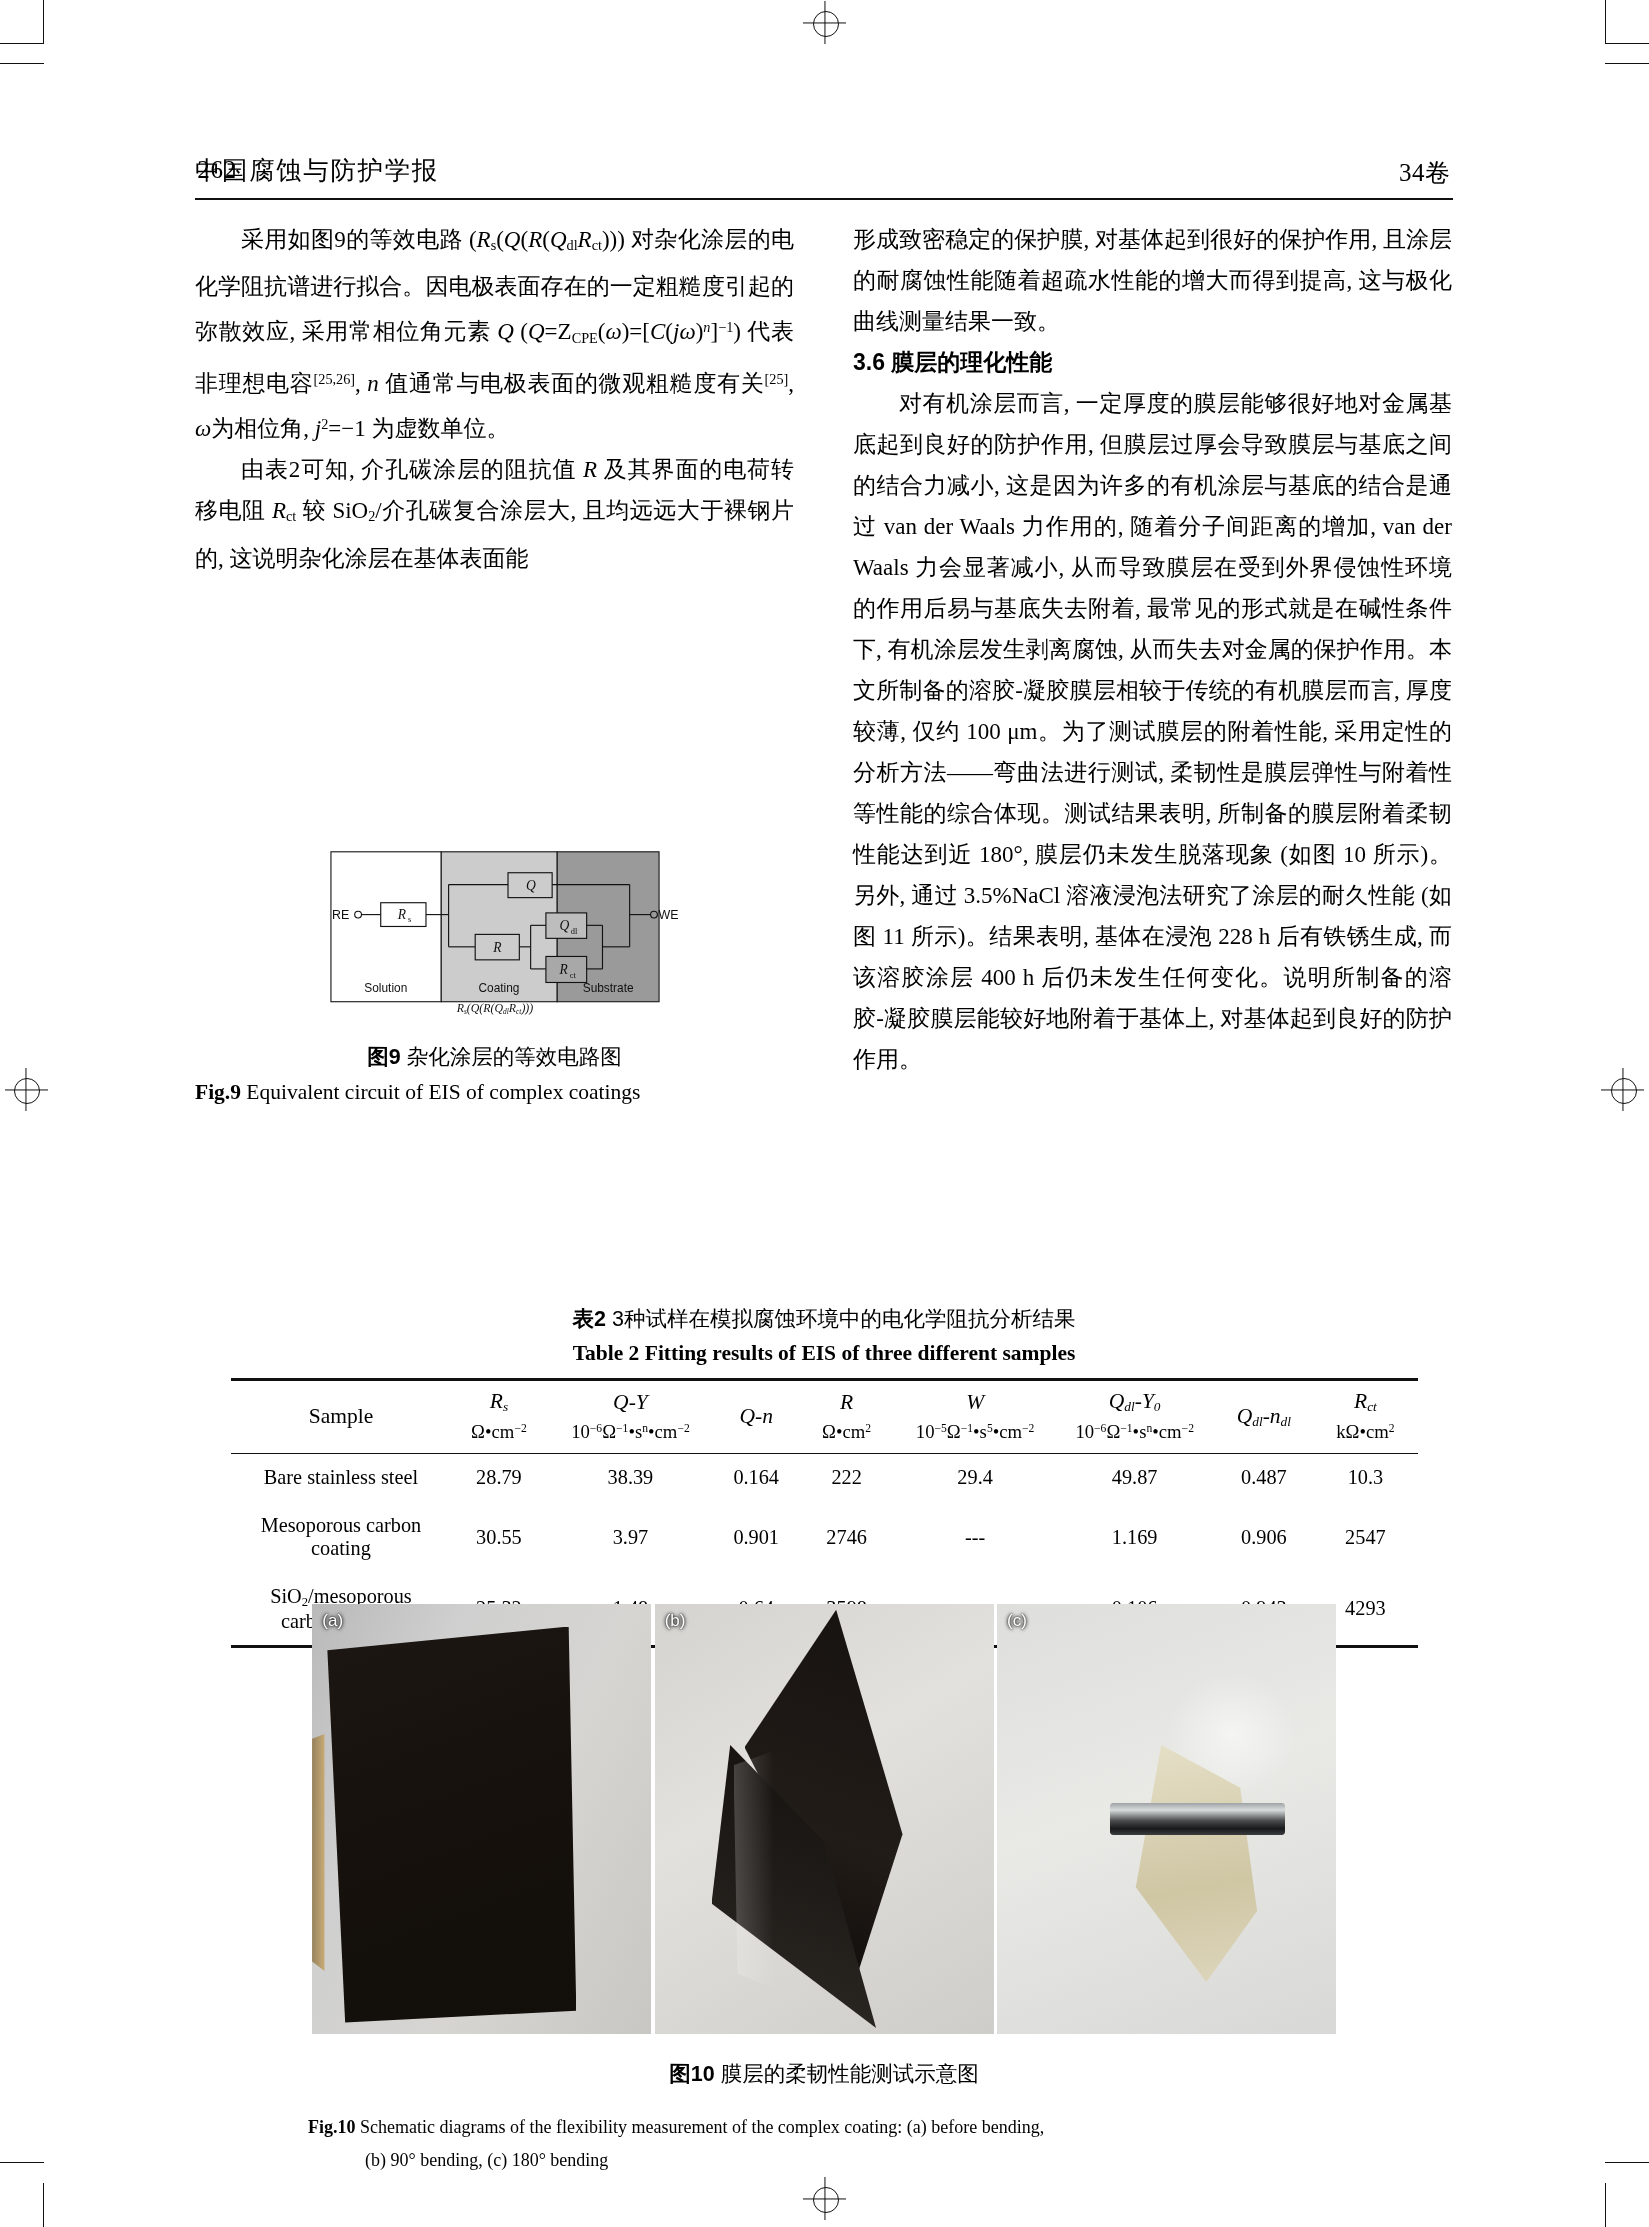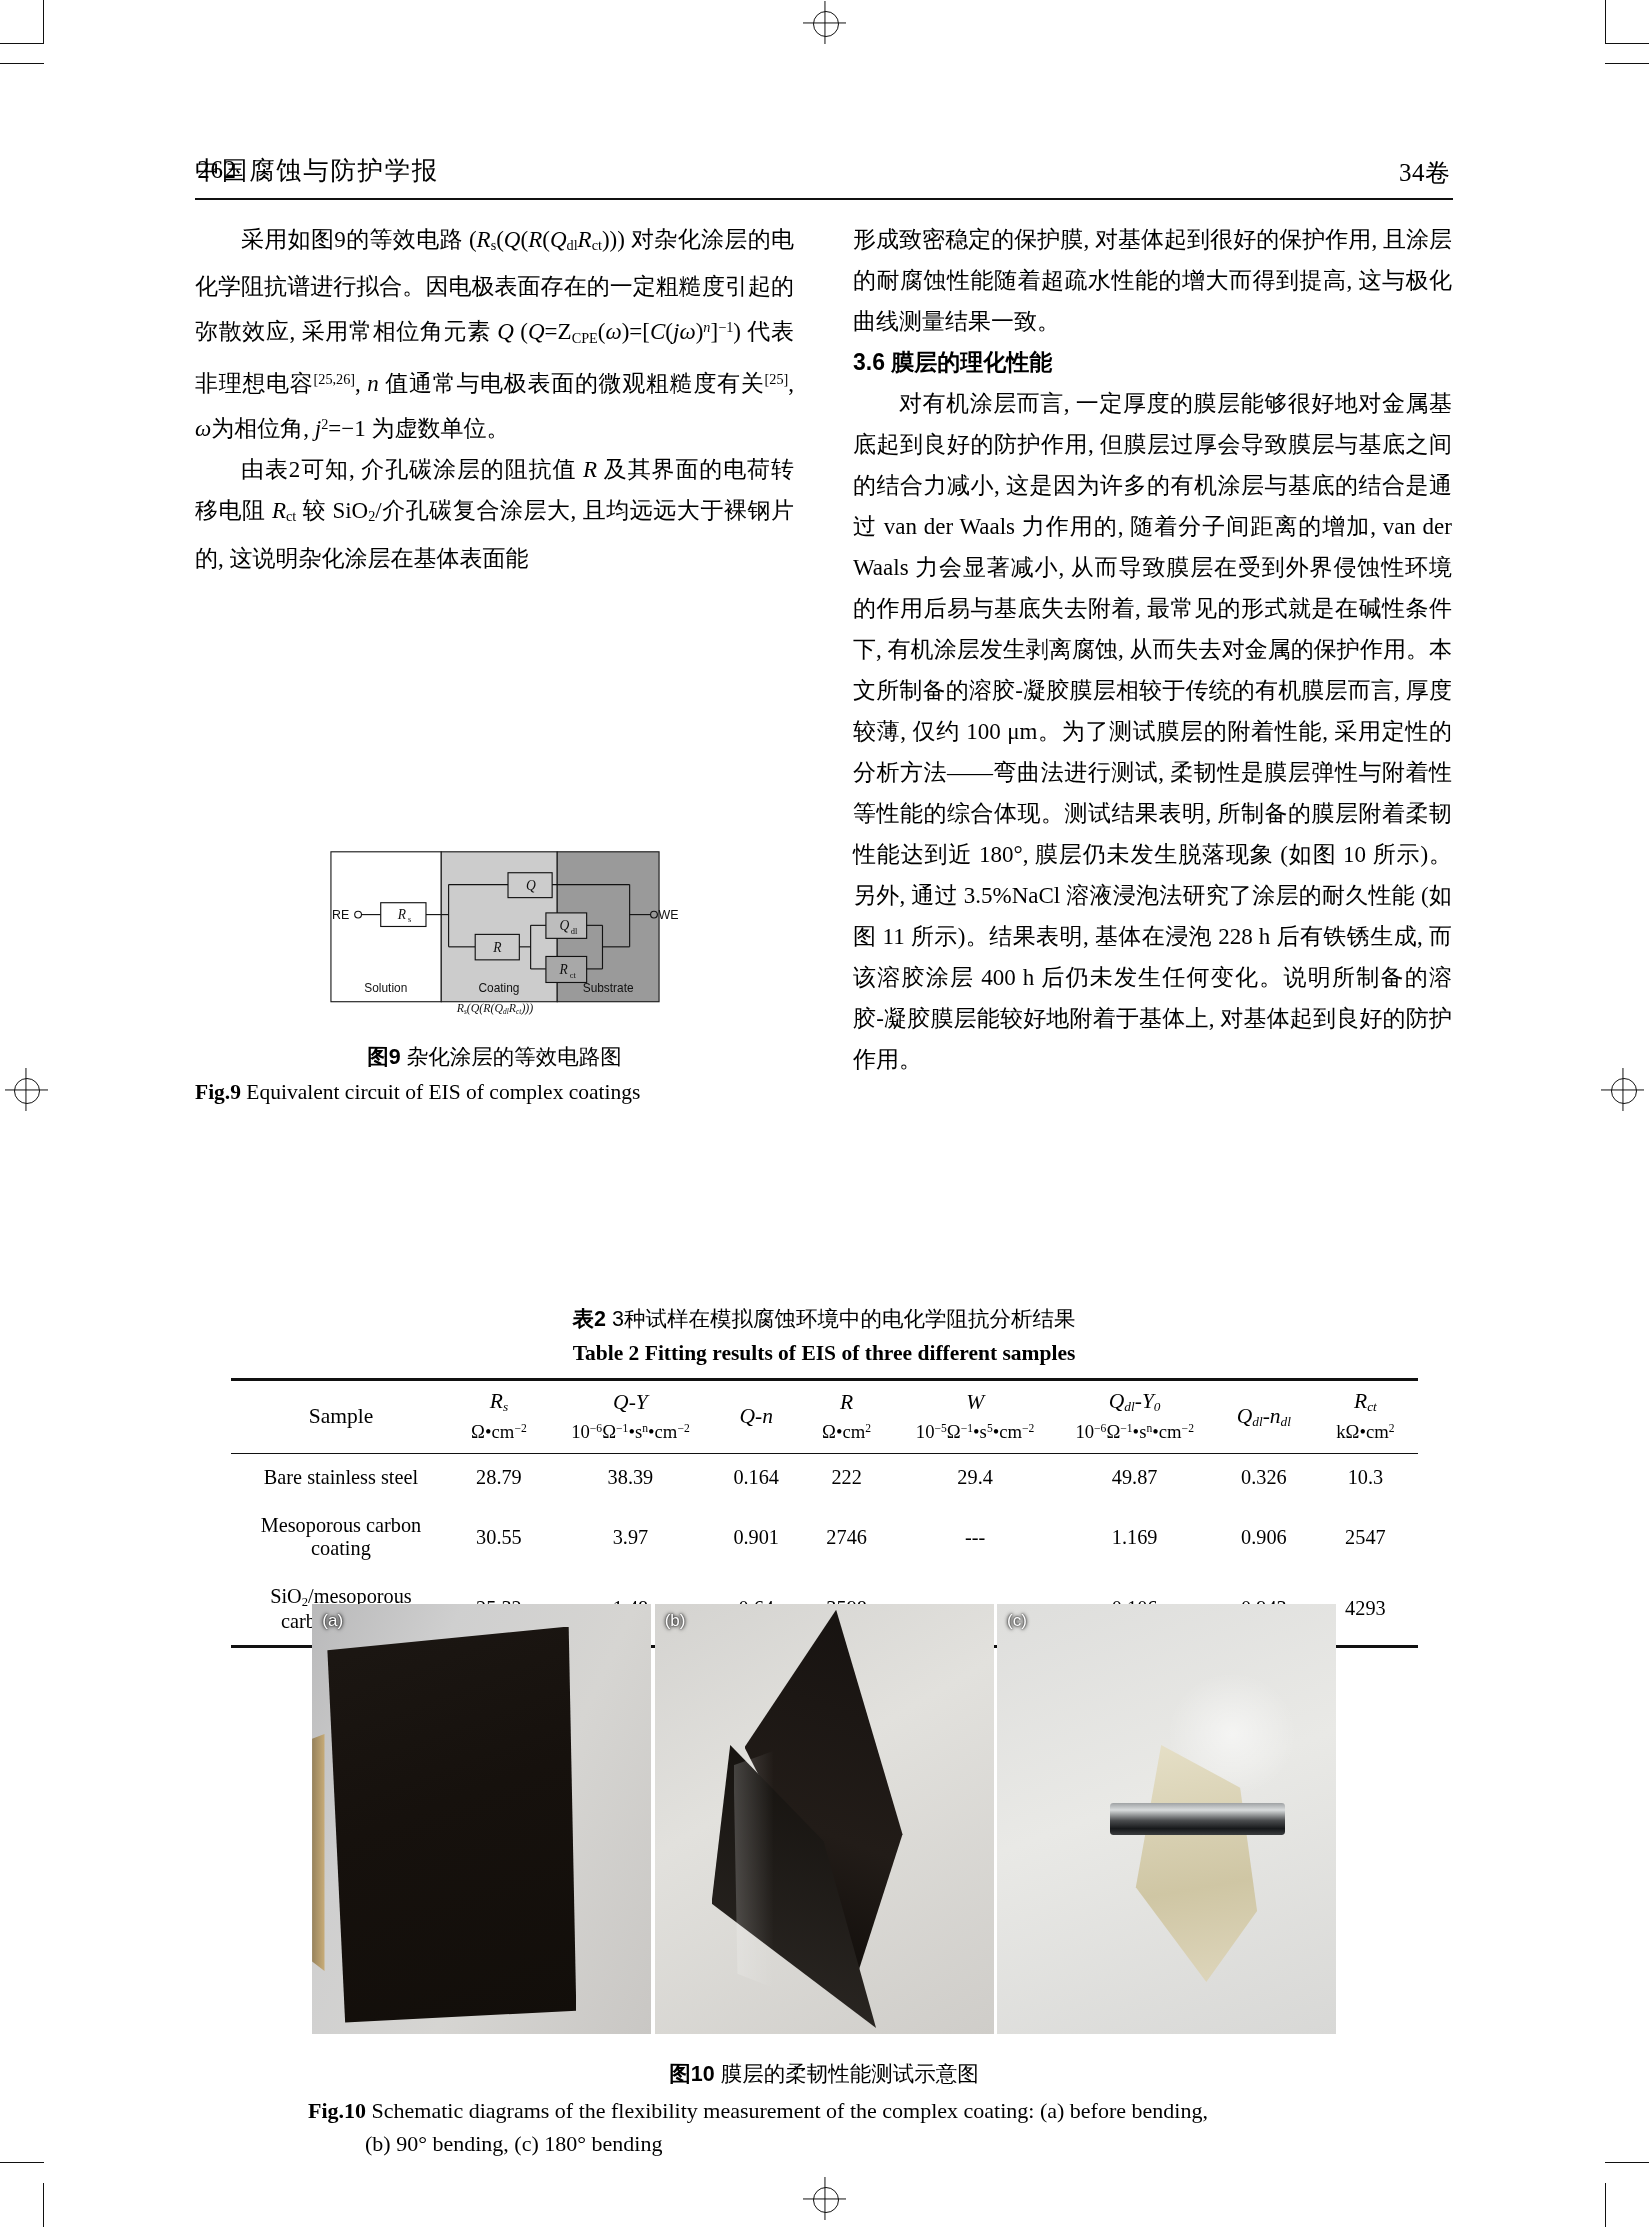--- a/index.html
+++ b/index.html
@@ -119,21 +119,21 @@
     clip-path:polygon(30% 0%, 86% 18%, 98% 70%, 62% 100%, 12% 60%); }
   #ph-c .bar { position:absolute; left:113px; top:199px; width:175px; height:32px;
     border-radius:3.4px;
     background:linear-gradient(180deg,#9fa2a4 0%,#d9dcdd 22%,#4a4c4e 55%,#17191b 80%,#3b3d3f 100%); }
   #ph-c .glow { position:absolute; left:170px; top:68px; width:130px; height:124px;
     background:radial-gradient(ellipse at center, rgba(255,255,255,.55), rgba(255,255,255,0) 70%); }
 
   #fig10-cap-cn { text-align:center; font-size:21.5px; margin-top:25px;
                   font-family:"Liberation Sans", sans-serif; }
   #fig10-cap-cn .lbl { font-weight:bold; }
-  #fig10-cap-en { font-size:22px; margin-top:6px; text-align:justify;
+  #fig10-cap-en { font-size:18px; margin-top:23px; text-align:justify;
                   padding:0 96px 0 113px; line-height:33px; }
   #fig10-cap-en .lbl { font-weight:bold; }
   #fig10-cap-en .l2 { display:block; padding-left:57px; text-align:left; }
 </style>
 </head>
 <body>
 
 <div class="cropmark" style="left:43px;  top:0;     width:1.1px; height:44px;"></div>
 <div class="cropmark" style="left:0;    top:63px; width:44px; height:1.1px;"></div>
 <div class="cropmark" style="left:0;    top:43px;  width:44px; height:1.1px;"></div>
@@ -302,21 +302,21 @@
       </thead>
       <tbody>
         <tr>
           <td class="sample">Bare stainless steel</td>
           <td>28.79</td>
           <td>38.39</td>
           <td>0.164</td>
           <td>222</td>
           <td>29.4</td>
           <td>49.87</td>
-          <td>0.326</td>
+          <td>0.487</td>
           <td>10.3</td>
         </tr>
         <tr>
           <td class="sample">Mesoporous carbon<br>coating</td>
           <td>30.55</td>
           <td>3.97</td>
           <td>0.901</td>
           <td>2746</td>
           <td>---</td>
           <td>1.169</td>

